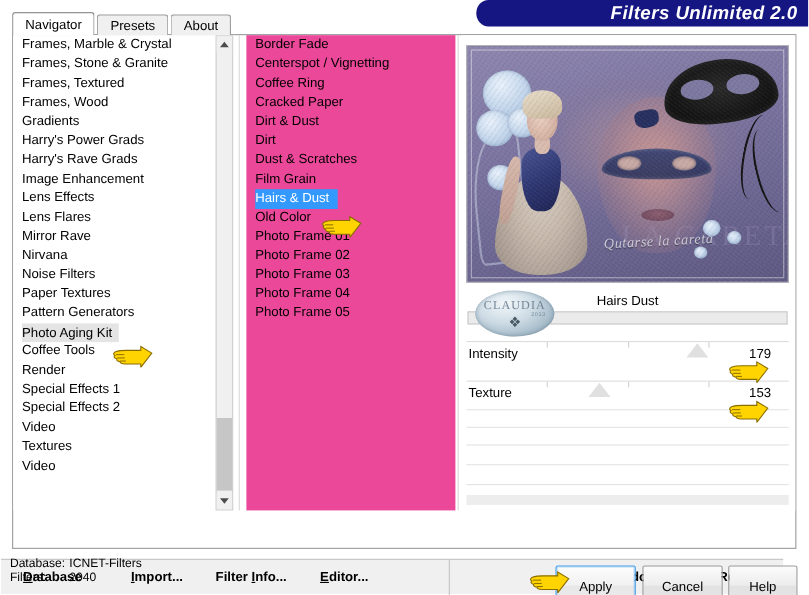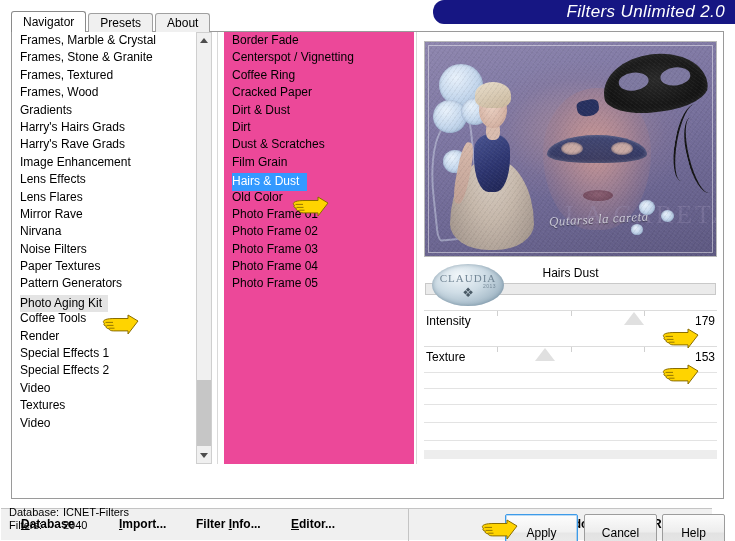--- a/index.html
+++ b/index.html
@@ -30,21 +30,21 @@
     background: #161683;
     border-top-left-radius: 22px 24px;
     border-bottom-left-radius: 22px 24px;
   }
   .banner-text {
     position: absolute;
     right: 10px; top: 1px;
     height: 22px; line-height: 22px;
     color: #ffffff;
     font-family: "Liberation Sans", sans-serif;
-    font-weight: normal;
+    font-weight: bold;
     font-style: italic;
     font-size: 17px;
     letter-spacing: 0.4px;
     white-space: nowrap;
   }
 
   
   .tabstrip {
     position: absolute;
     left: 11px; top: 11px;
@@ -391,21 +391,21 @@
     background: #dcdcdc;
   }
   .sliderrow .label {
     position: absolute;
     left: 2px; top: 4px;
     font-size: 12px; color: #000;
     white-space: nowrap;
   }
   .sliderrow .value {
     position: absolute;
-    right: 2px; top: 4px;
+    right: 16px; top: 4px;
     font-size: 12px; color: #000;
     text-align: right;
   }
   .sliderrow .thumb-tri {
     position: absolute;
     top: 2px;
     width: 0; height: 0;
     border-left: 10px solid transparent;
     border-right: 10px solid transparent;
     border-bottom: 13px solid #e0e0e0;
@@ -511,21 +511,21 @@
       <div class="navrow">
         <div class="item">Frames, Textured</div>
       </div>
       <div class="navrow">
         <div class="item">Frames, Wood</div>
       </div>
       <div class="navrow">
         <div class="item">Gradients</div>
       </div>
       <div class="navrow">
-        <div class="item">Harry's Hairs Grads</div>
+        <div class="item">Harry's Power Grads</div>
       </div>
       <div class="navrow">
         <div class="item">Harry's Rave Grads</div>
       </div>
       <div class="navrow">
         <div class="item">Image Enhancement</div>
       </div>
       <div class="navrow">
         <div class="item">Lens Effects</div>
       </div>

